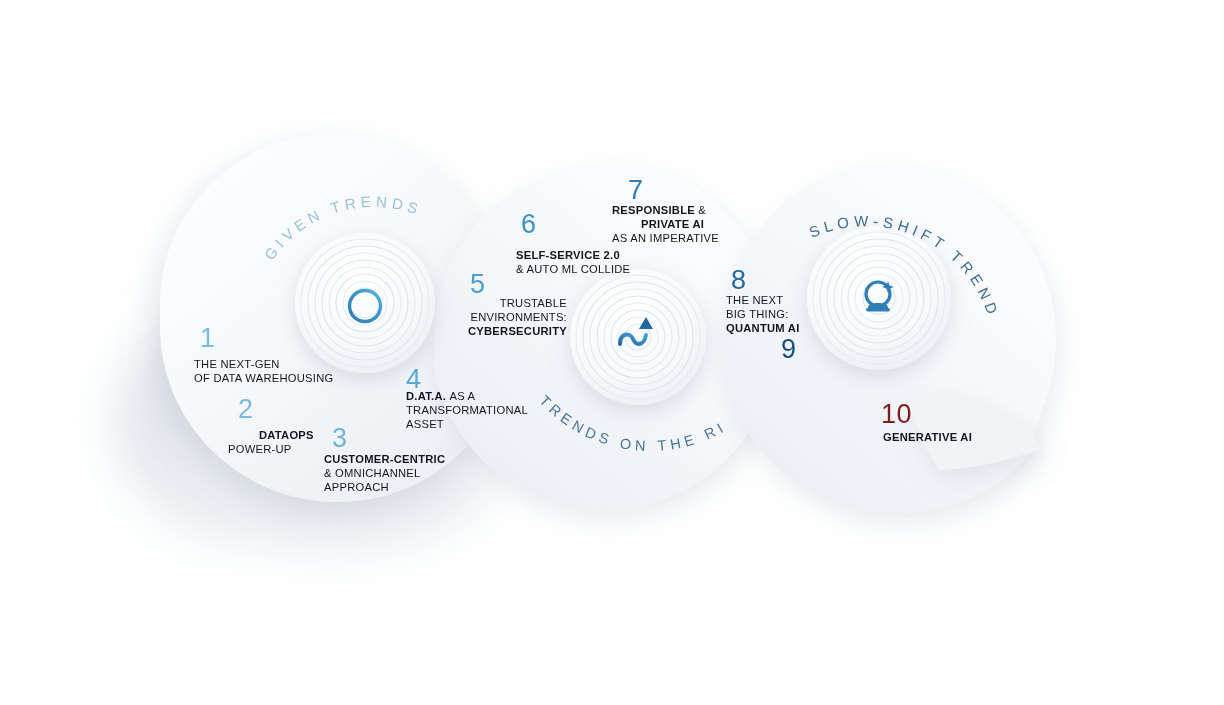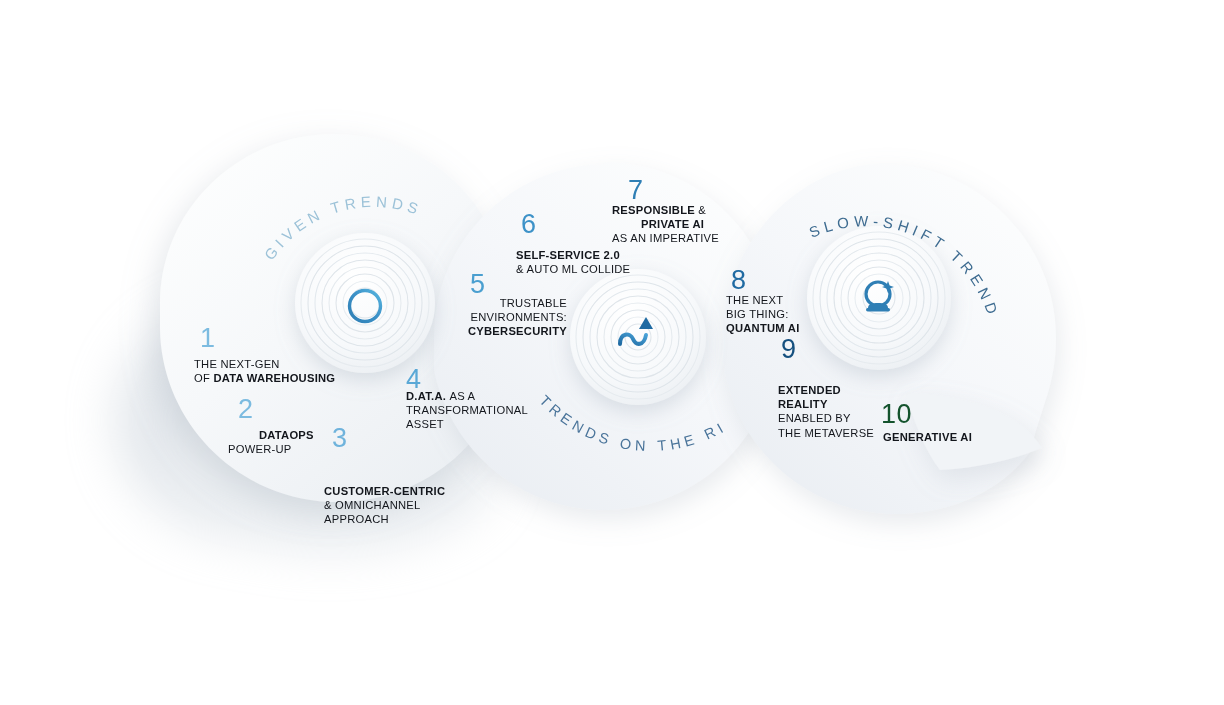--- a/index.html
+++ b/index.html
@@ -280,31 +280,31 @@
     </text>
 
     <text font-family="Liberation Sans, DejaVu Sans, sans-serif" font-size="15" letter-spacing="4.6" fill="#3d6b90" font-weight="400">
       <textPath href="#arcSlow" id="tp-slow" startOffset="2%">SLOW-SHIFT TRENDS</textPath>
     </text>
   </svg>
 
   <div class="num" style="left: 200px; top: 325px; color: rgb(124, 187, 224);">1</div>
   <div class="body" style="left:194px;top:357px;">
       <div><span class="reg">THE NEXT-GEN</span></div>
-      <div><span class="reg">OF </span><span class="" style="font-weight: 700;">DATA WAREHOUSING</span></div>
+      <div><span class="reg">OF </span><span class="" style="font-weight: 400;">DATA WAREHOUSING</span></div>
     </div>
 
   <div class="num" style="left: 238px; top: 396px; color: rgb(124, 187, 224);">2</div>
   <div class="body" style="left:228px;top:428px;">
       <div><span class="" style="font-weight: 700; padding-left: 31px;">DATAOPS</span></div>
       <div><span class="reg">POWER-UP</span></div>
     </div>
 
   <div class="num" style="left: 332px; top: 425px; color: rgb(111, 179, 220);">3</div>
-  <div class="body" style="left:324px;top:484px;">
+  <div class="body" style="left:324px;top:452px;">
       <div><span class="" style="font-weight: 700;">CUSTOMER-CENTRIC</span></div>
       <div><span class="reg">&amp; </span><span class="" style="font-weight: 400;">OMNICHANNEL</span></div>
       <div><span class="reg">APPROACH</span></div>
     </div>
 
   <div class="num" style="left: 406px; top: 366px; color: rgb(90, 168, 214);">4</div>
   <div class="body" style="left:406px;top:389px;">
       <div><span class="" style="font-weight: 700; margin-top: 16px;">D.AT.A. </span><span class="reg">AS A</span></div>
       <div><span class="reg">TRANSFORMATIONAL</span></div>
       <div><span class="reg">ASSET</span></div>
@@ -331,25 +331,19 @@
     </div>
 
   <div class="num" style="left: 731px; top: 267px; color: rgb(31, 106, 162);">8</div>
   <div class="body" style="left:726px;top:293px;">
       <div><span class="reg">THE NEXT</span></div>
       <div><span class="reg">BIG THING:</span></div>
       <div><span class="" style="font-weight: 700;">QUANTUM AI</span></div>
     </div>
 
   <div class="num" style="left: 781px; top: 336px; color: rgb(21, 80, 127);">9</div>
-  <div class="body" style="left:778px;top:383px;">
-      <div><span class="" style="font-weight: 700;">EXTENDED</span></div>
-      <div><span class="" style="font-weight: 700;">REALITY</span></div>
-      <div><span class="reg">ENABLED BY</span></div>
-      <div><span class="reg">THE METAVERSE</span></div>
-    </div>
-
-  <div class="num" style="left: 881px; top: 401px; color: #14532d;">10</div>
+
+  <div class="num" style="left: 881px; top: 401px; color: #7f1d1d;">10</div>
   <div class="body" style="left:883px;top:430px;">
       <div><span class="" style="font-weight: 700;">GENERATIVE AI</span></div>
     </div>
 
 </div>
 
 </body></html>

